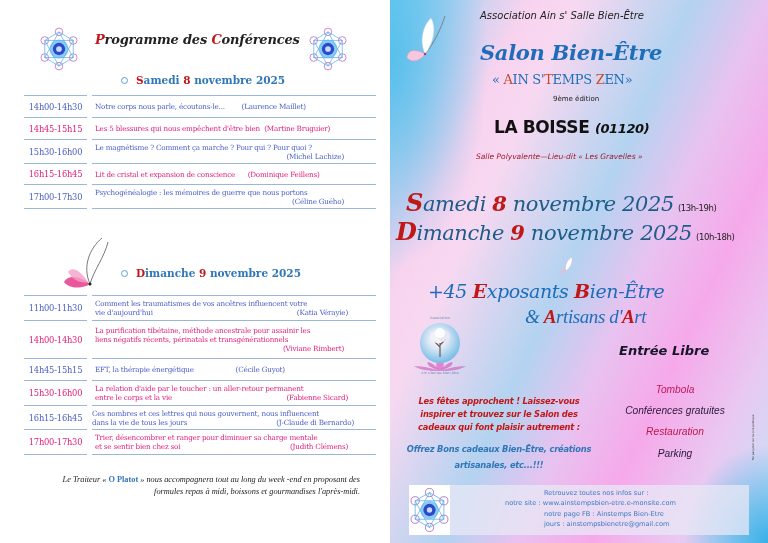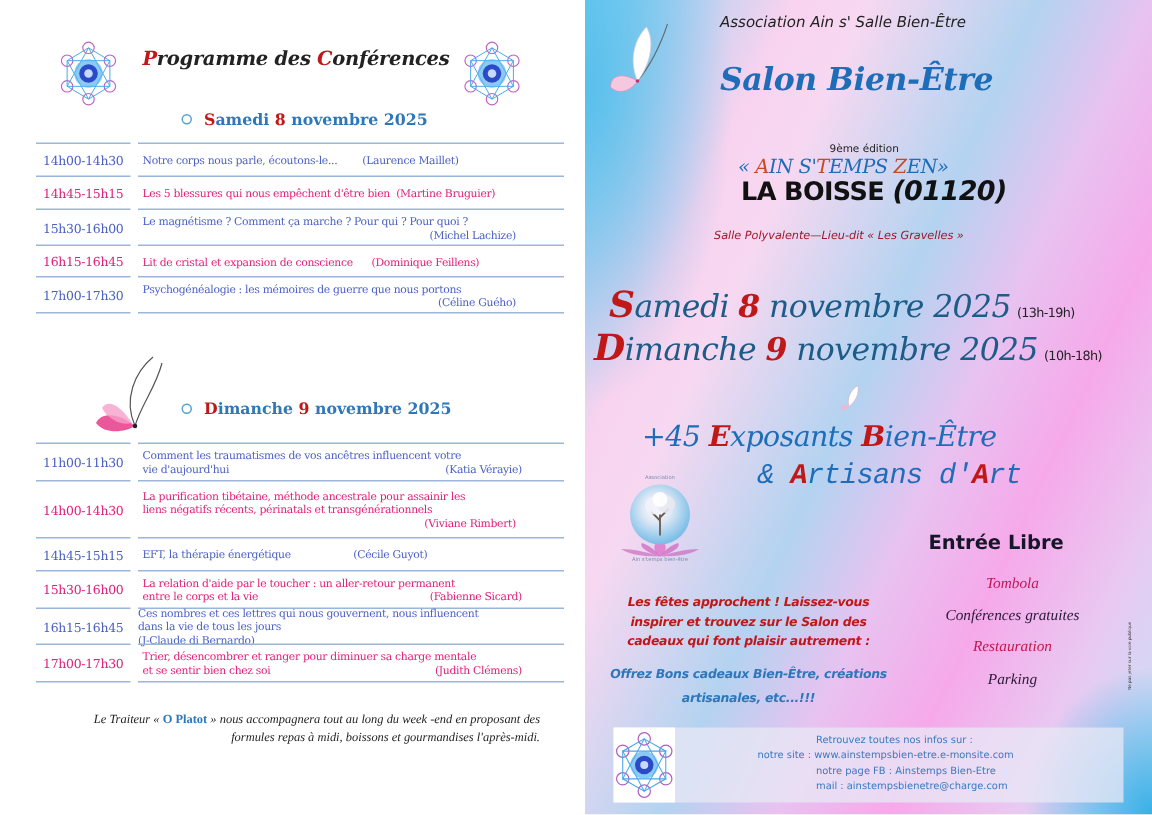--- a/index.html
+++ b/index.html
@@ -37,45 +37,45 @@
     
     .right { position: absolute; left: 390px; top: 0; width: 378px; height: 543px;
       background:
         radial-gradient(ellipse 120px 140px at 378px 543px, rgba(40,170,230,0.9), rgba(40,170,230,0) 70%),
         radial-gradient(ellipse 140px 300px at 0px 60px, rgba(80,190,235,0.9), rgba(80,190,235,0) 70%),
         linear-gradient(115deg, #7fd0f2 0%, #f8d3ef 22%, #f7d8f1 30%, #b3d3f0 48%, #e8c2f0 60%, #f6a9ea 72%, #e9c8f1 85%, #c4e4f6 100%);
     }
     .r-text { position: absolute; white-space: nowrap; }
     .assoc { left: 90px; top: 10px; font-family: "DejaVu Sans", sans-serif; font-style: italic; font-size: 10px; color: #222; }
     .salon { left: 90px; top: 40px; font-family: "DejaVu Serif", serif; font-style: italic; font-weight: bold; font-size: 21px; color: #1e6db8; letter-spacing: -0.3px; }
-    .ainsz { left: 102px; top: 72px; font-family: "DejaVu Serif", serif; font-style: italic; font-size: 13px; color: #1e6db8; letter-spacing: -0.3px; margin-top: 32px; }
+    .ainsz { left: 102px; top: 72px; font-family: "DejaVu Serif", serif; font-size: 13px; color: #1e6db8; letter-spacing: -0.3px; }
     .ainsz .red { color: #c44a2a; }
     .edition { left: 163px; top: 95px; font-family: "DejaVu Sans", sans-serif; font-size: 7px; color: #222; }
     .boisse { left: 104px; top: 117px; font-family: "DejaVu Sans", sans-serif; font-weight: bold; font-size: 17px; color: #111; letter-spacing: -0.4px; }
-    .boisse .cp { font-style: italic; font-size: 18px; }
+    .boisse .cp { font-style: italic; font-size: 13px; }
     .salle { left: 86px; top: 152px; font-family: "DejaVu Sans", sans-serif; font-style: italic; font-size: 7.5px; color: #a0182a; }
     .date1 { left: 16px; top: 188px; font-family: "DejaVu Serif", serif; font-style: italic; font-size: 21px; color: #1e5c88; letter-spacing: -0.4px; }
     .date2 { left: 6px; top: 217px; font-family: "DejaVu Serif", serif; font-style: italic; font-size: 21px; color: #1e5c88; letter-spacing: -0.4px; }
     .date1 .cap, .date2 .cap { color: #c01818; font-weight: bold; font-size: 24px; }
     .date1 .num, .date2 .num { color: #c01818; font-weight: bold; }
     .date1 .hrs, .date2 .hrs { font-family: "DejaVu Sans", sans-serif; font-style: normal; font-size: 8.5px; color: #222; margin-left: 4px; }
     .expo1 { left: 38px; top: 280px; font-family: "DejaVu Serif", serif; font-style: italic; font-size: 19px; color: #1e6db8; letter-spacing: -0.4px; }
-    .expo2 { left: 115px; top: 306px; font-family: Liberation Mono, monospace; font-style: italic; font-size: 19px; color: #1e6db8; letter-spacing: -0.4px; }
+    .expo2 { left: 135px; top: 306px; font-family: Liberation Serif, serif; font-style: italic; font-size: 19px; color: #1e6db8; letter-spacing: -0.4px; }
     .expo1 .cap, .expo2 .cap { color: #c01818; font-weight: bold; }
     .butterfly-small { position: absolute; left: 170px; top: 256px; width: 16px; height: 18px; }
     .butterfly-top { position: absolute; left: 15px; top: 14px; width: 45px; height: 50px; }
 
     .logo { position: absolute; left: 23px; top: 316px; width: 54px; height: 72px; text-align: center; }
     .logo .lt { font-family: "DejaVu Sans", sans-serif; font-size: 3.5px; color: #7a90b0; }
     .logo .orb { width: 40px; height: 40px; margin: 3px auto 0; border-radius: 50%; background: radial-gradient(circle at 45% 40%, #fff 0%, #dde8f5 30%, #7fc0e8 70%, #5aa8e0 100%); position: relative; }
     .logo .lotus { width: 52px; height: 12px; margin: -6px auto 0; }
     .logo .lb { font-family: "DejaVu Sans", sans-serif; font-size: 3.5px; color: #7a90b0; margin-top: 2px; }
 
-    .entree { left: 229px; top: 355px; font-family: "DejaVu Sans", sans-serif; font-weight: bold; font-size: 13px; color: #161628; }
-    .list { position: absolute; left: 205px; width: 160px; text-align: center; font-family: Liberation Serif, serif; font-style: italic; font-size: 10.2px; }
+    .entree { left: 229px; top: 343px; font-family: "DejaVu Sans", sans-serif; font-style: italic; font-weight: bold; font-size: 13px; color: #161628; }
+    .list { position: absolute; left: 205px; width: 160px; text-align: center; font-family: Liberation Sans, sans-serif; font-style: italic; font-size: 10.2px; }
     .li-0 { top: 384px; color: #c0185a; }
     .li-1 { top: 405px; color: #2a1a3a; }
     .li-2 { top: 426px; color: #c0184a; }
     .li-3 { top: 448px; color: #2a1a3a; }
 
     .fetes { position: absolute; left: 16px; top: 395px; width: 186px; text-align: center; font-family: "DejaVu Sans", sans-serif; font-style: italic; font-weight: bold; font-size: 8.3px; line-height: 13px; color: #c01818; letter-spacing: -0.2px; }
     .offrez { position: absolute; left: 16px; top: 441px; width: 186px; text-align: center; font-family: "DejaVu Sans", sans-serif; font-style: italic; font-weight: bold; font-size: 8.3px; line-height: 16px; color: #2f77b8; letter-spacing: -0.2px; }
 
     .infobox { position: absolute; left: 19px; top: 485px; width: 340px; height: 50px; background: rgba(232,232,246,0.75); }
     .infobox .mlogo { position: absolute; left: 0; top: 0; width: 41px; height: 50px; background: #fff; }
@@ -229,21 +229,21 @@
           <div class="line2">
             <span>entre le corps et la vie</span>
             <span>(Fabienne Sicard)</span>
           </div>
         </div>
     </div>
     <div class="row" style="height:24px;">
       <div class="time c-blue">16h15-16h45</div>
       <div class="talk c-blue" style="padding-left:0;">
           <div>Ces nombres et ces lettres qui nous gouvernent, nous influencent</div>
-          <div class="line2" style="padding-right:22px;flex-direction:column;">
+          <div class="line2" style="padding-right:22px;">
             <span>dans la vie de tous les jours</span>
             <span>(J-Claude di Bernardo)</span>
           </div>
         </div>
     </div>
     <div class="row" style="height:25px;">
       <div class="time c-pink">17h00-17h30</div>
       <div class="talk c-pink">
           <div>Trier, désencombrer et ranger pour diminuer sa charge mentale</div>
           <div class="line2">
@@ -355,18 +355,18 @@
         </g>
         <circle cx="20" cy="23" r="9" fill="#5ab4f0" opacity="0.7"></circle>
         <circle cx="20" cy="23" r="6" fill="#2a4ac8"></circle>
         <circle cx="20" cy="23" r="2.6" fill="#c8d8ff"></circle>
       </svg>
     </div>
     <div class="info-lines">
       <div class="il-0">Retrouvez toutes nos infos sur :</div>
       <div class="il-1">notre site : www.ainstempsbien-etre.e-monsite.com</div>
       <div class="il-2">notre page FB :  Ainstemps Bien-Etre</div>
-      <div class="il-3">mail : ainstempsbienetre@charge.com</div>
+      <div class="il-3">jours : ainstempsbienetre@gmail.com</div>
     </div>
   </div>
 </div>
 
 <div class="vertical-note">Ne pas jeter sur la voie publique</div>
 
 </body></html>

